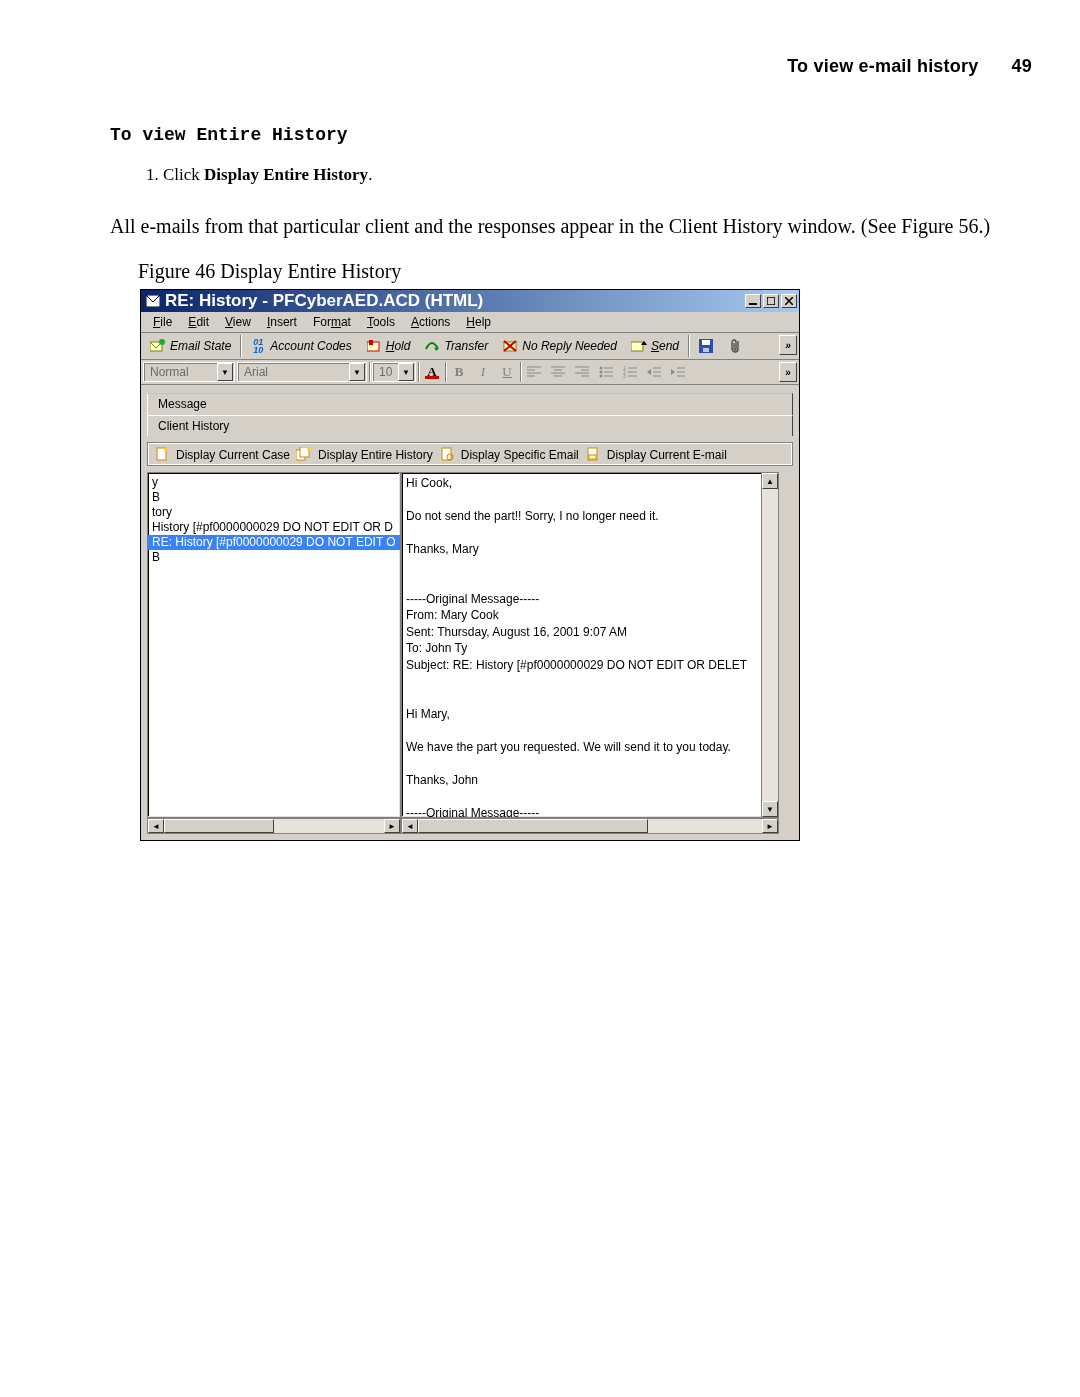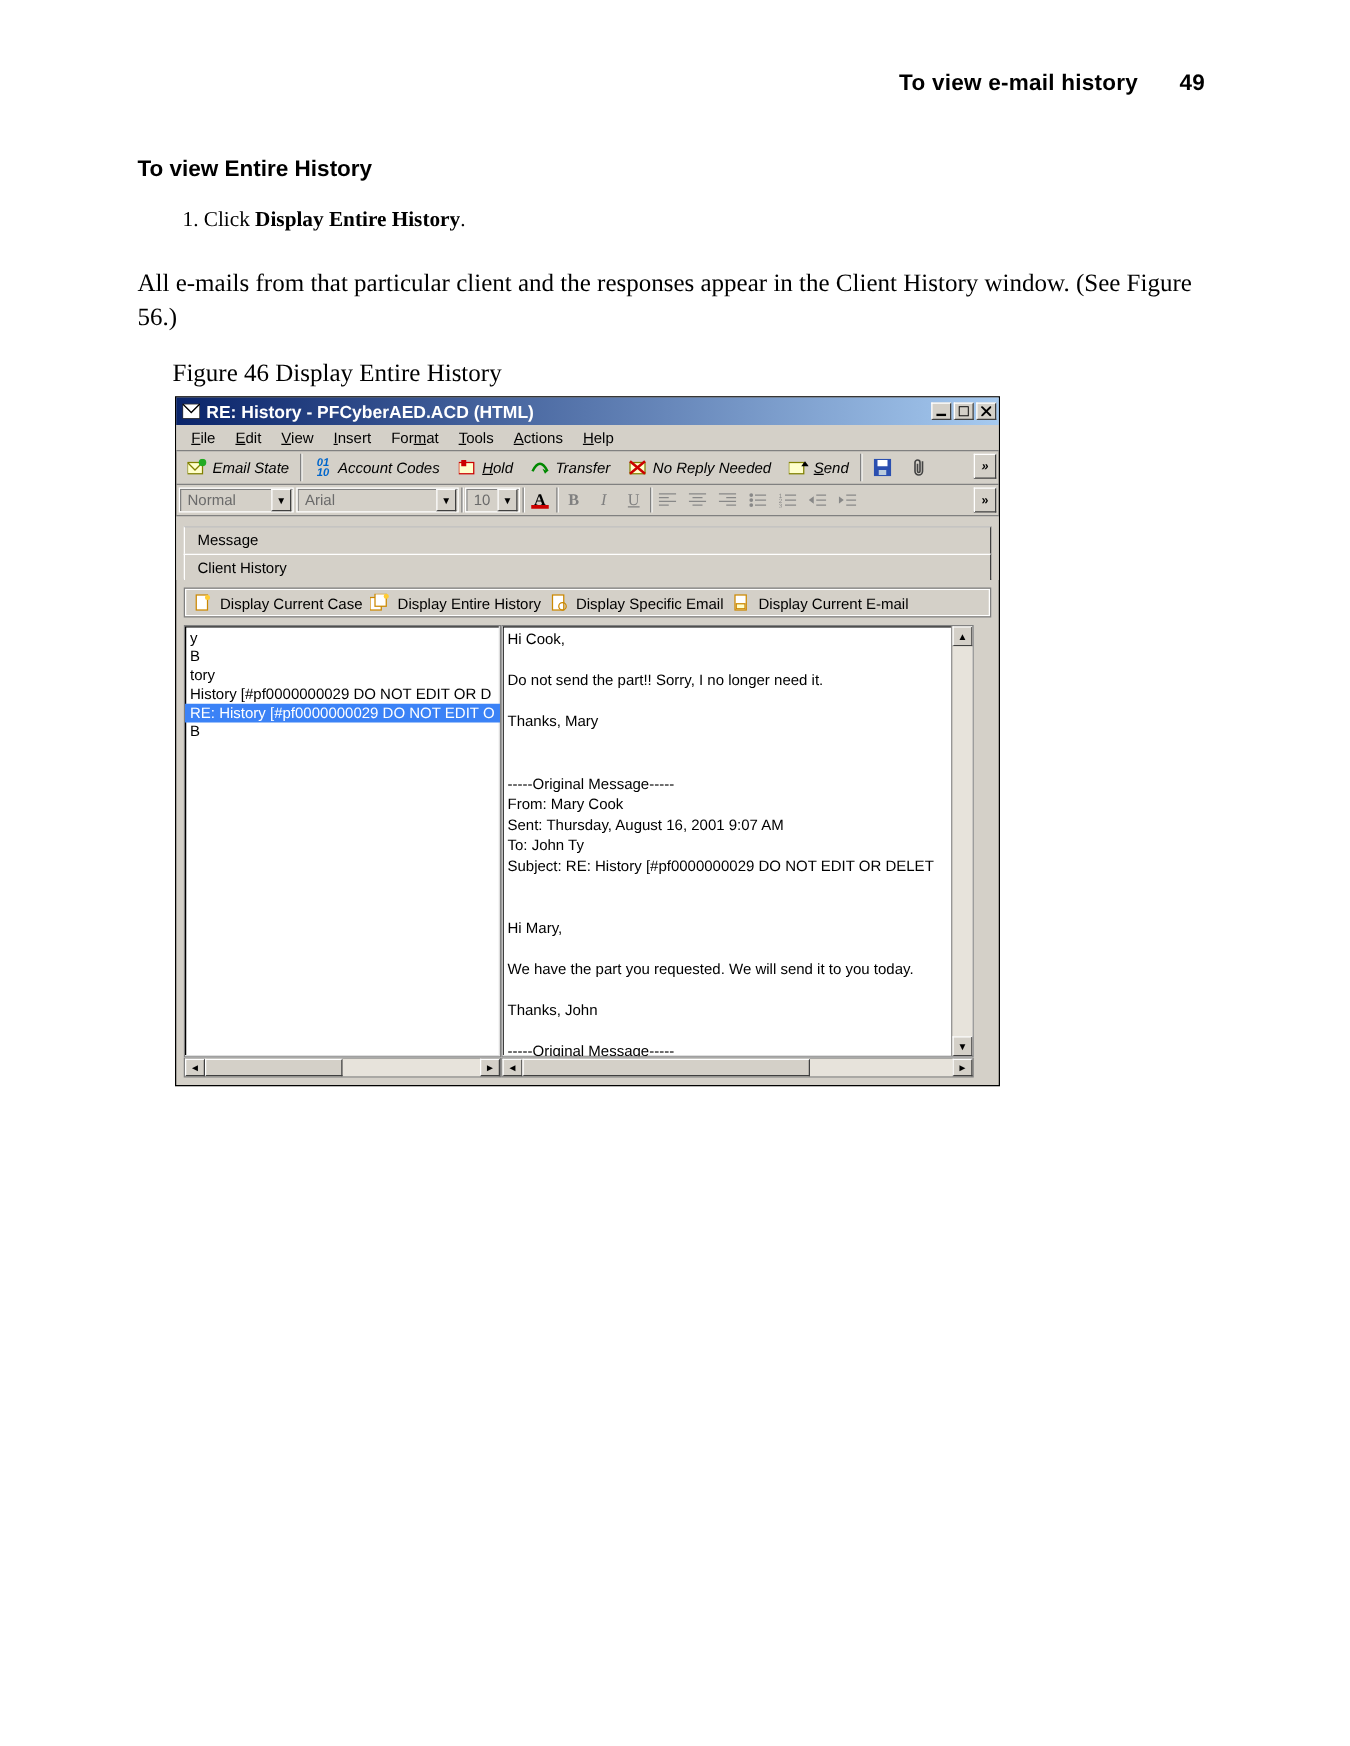--- a/index.html
+++ b/index.html
@@ -4,36 +4,36 @@
 <style>
   html, body {
     margin: 0;
     padding: 0;
     background: #fff;
     font-family: "Times New Roman", Times, serif;
     color: #000;
     width: 1080px;
   }
   .page {
-    padding: 56px 116px 60px 110px;
+    padding: 56px 48px 60px 110px;
   }
   .running-head {
     font-family: Verdana, Arial, sans-serif;
     font-size: 18px;
     font-weight: bold;
     text-align: right;
     margin: 0 0 48px 0;
     letter-spacing: 0.2px;
   }
   .running-head .pg {
     display: inline-block;
     margin-left: 28px;
   }
   .section-head {
-    font-family: Liberation Sans, sans-serif;
+    font-family: Liberation Mono, monospace;
     font-size: 18px;
     font-weight: bold;
     margin: 0 0 20px 0;
   }
   .step {
     font-family: Liberation Serif, serif;
     font-size: 17px;
     margin: 0 0 28px 36px;
   }
   .step .strong { font-weight: bold; }
@@ -68,21 +68,21 @@
     padding: 0 2px 0 4px;
     color: #fff;
   }
   .titlebar .app-icon {
     width: 16px; height: 16px;
     display: flex; align-items:center; justify-content:center;
     margin-right: 4px;
   }
   .titlebar .title-text {
     font-weight: bold;
-    font-size: 14px;
+    font-size: 17px;
     flex: 0 0 auto;
     text-align: center;
   }
   .titlebar .spacer { flex: 1 1 auto; }
   .tb-btn {
     width: 16px; height: 14px;
     background: #d4d0c8;
     border: 1px solid #fff;
     border-right-color: #404040; border-bottom-color:#404040;
     margin-left: 2px;

